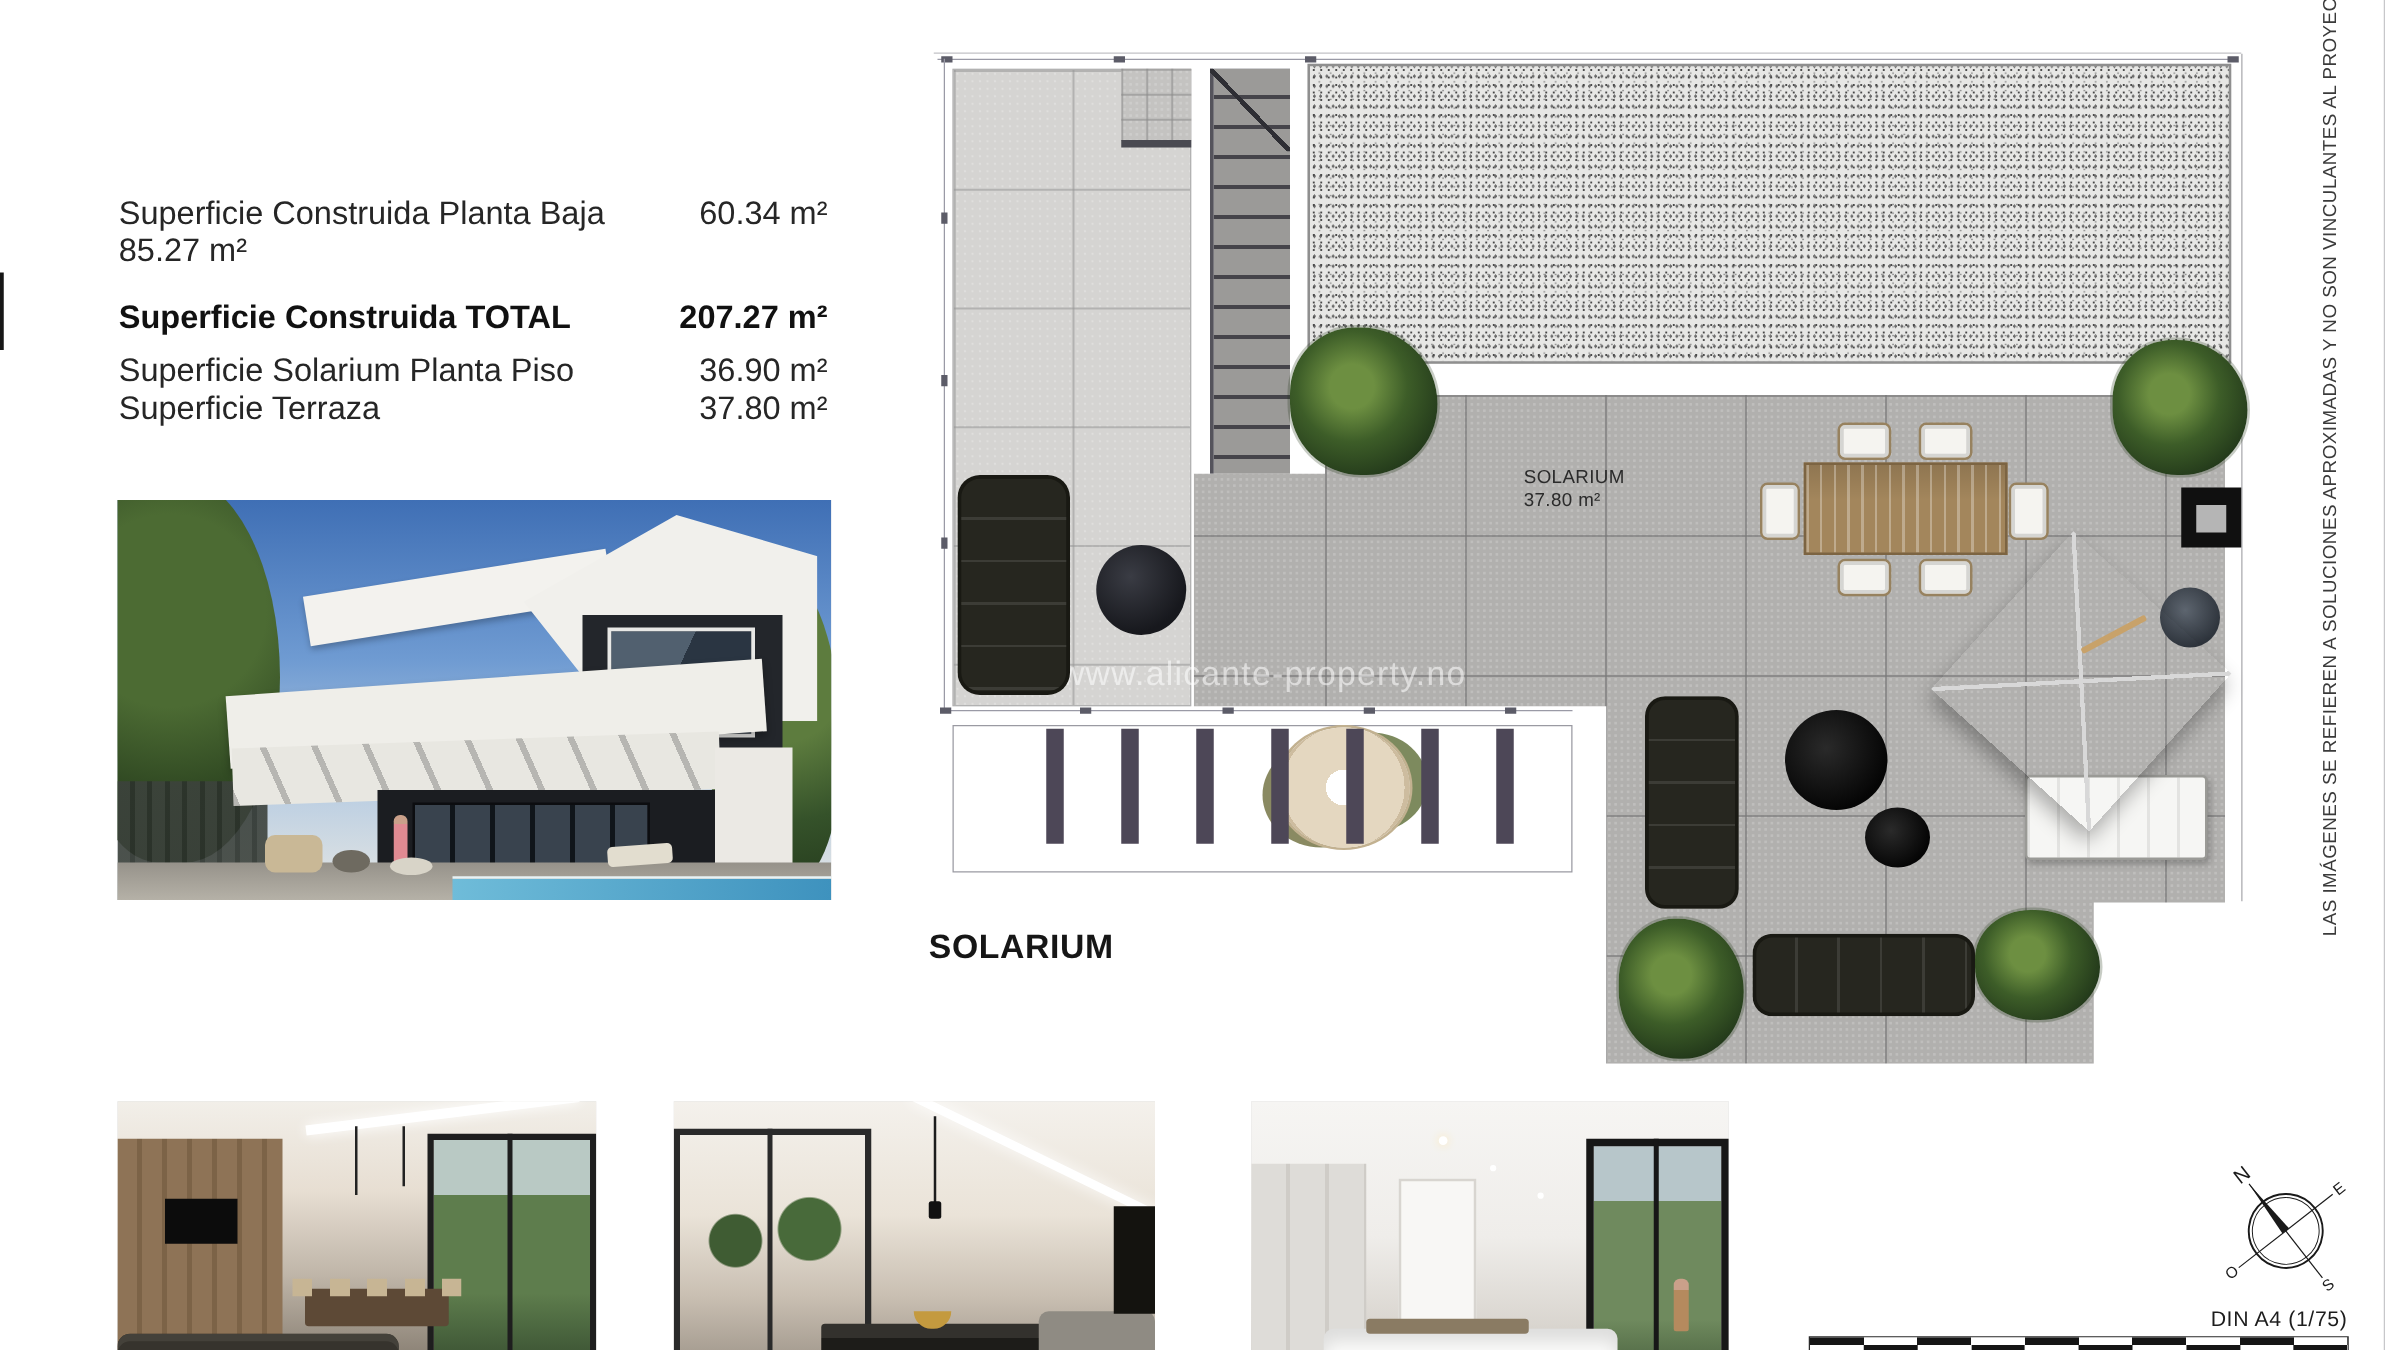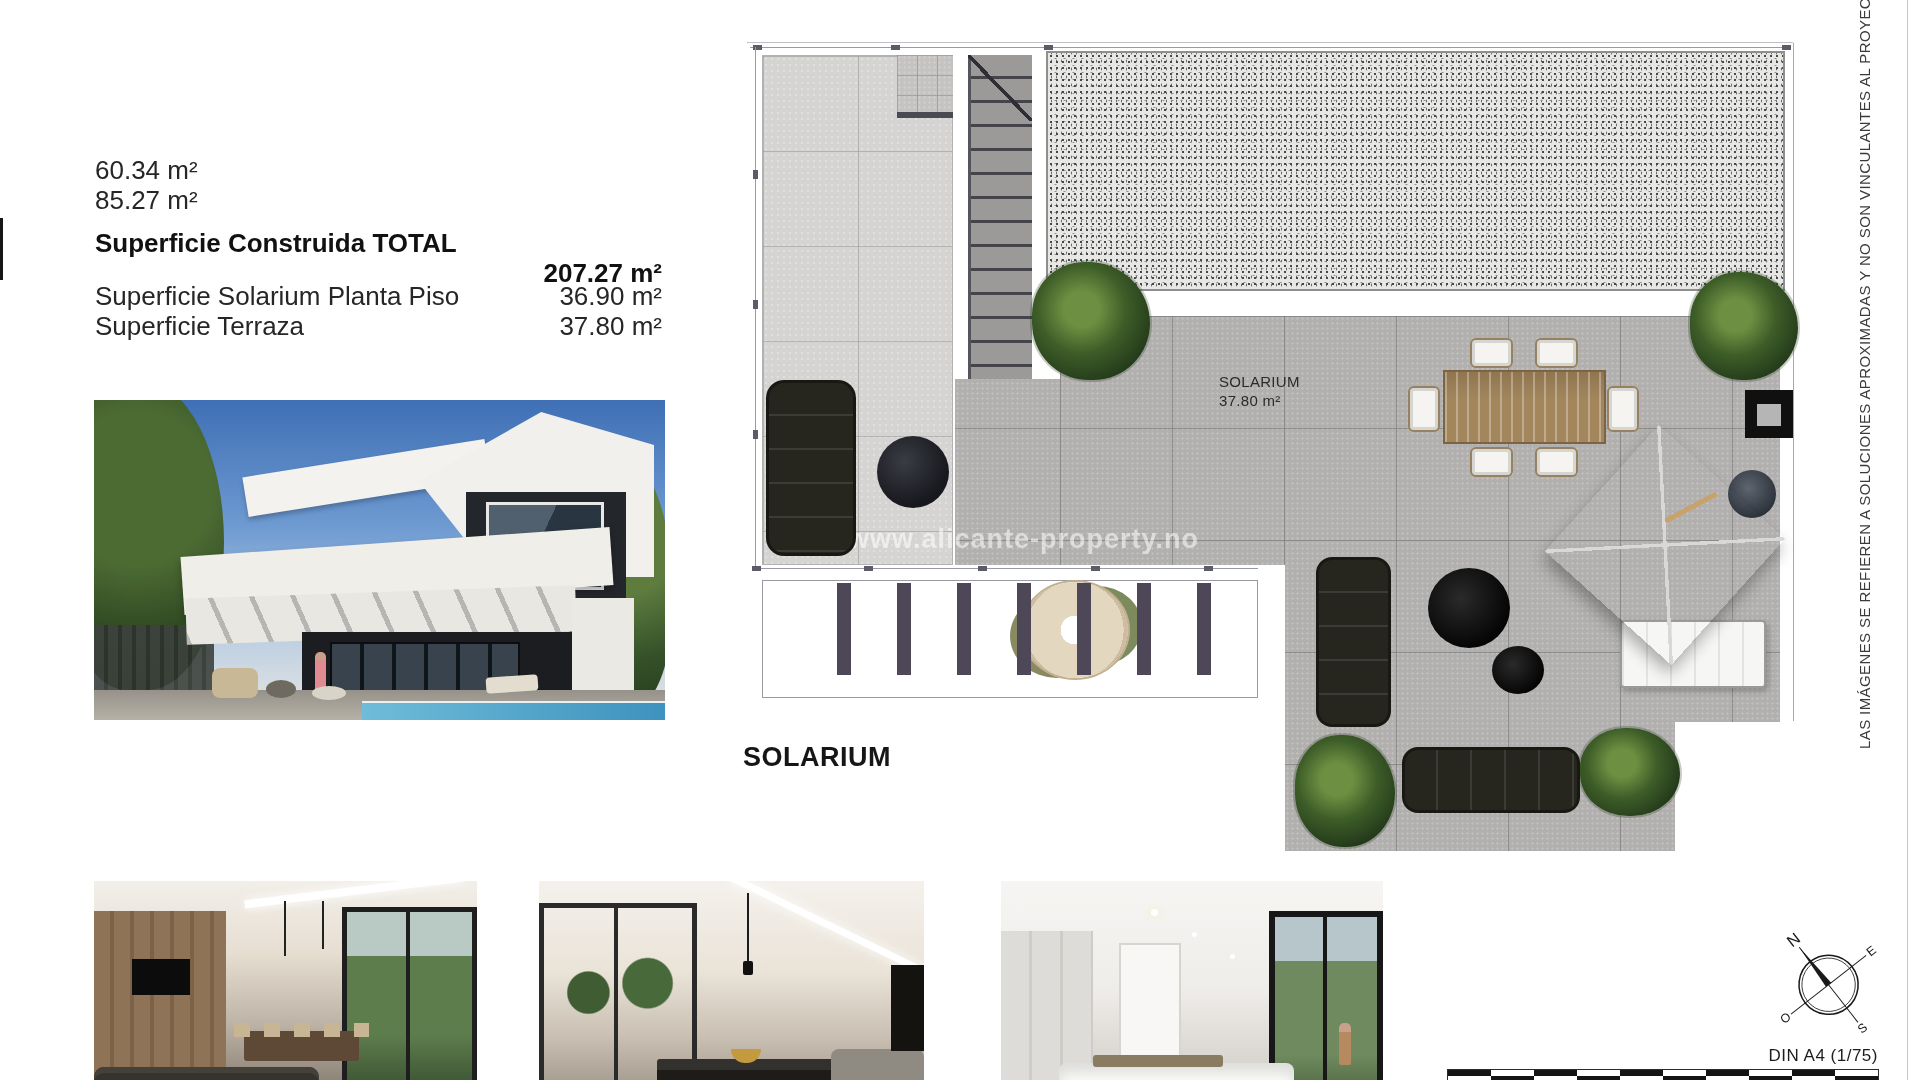--- a/index.html
+++ b/index.html
@@ -50,21 +50,21 @@
     box-shadow:inset 0 0 0 3px rgba(120,120,120,.25);}
   .wood-table{background-color:#a3865c;border:2px solid #7c6442;box-sizing:border-box;
     background-image:repeating-linear-gradient(90deg,rgba(255,255,255,.30) 0 2px,transparent 2px 11px),
                      linear-gradient(rgba(0,0,0,.12),rgba(0,0,0,0) 40%);}
   .lounger{background:#f6f6f4;border:2px solid #9a9a96;box-sizing:border-box;border-radius:4px;
     background-image:repeating-linear-gradient(90deg,rgba(0,0,0,.08) 0 2px,transparent 2px 24px);
     box-shadow:2px 3px 6px rgba(0,0,0,.25);}
   .post{background:#4d4757;}
 
   .room-label{font-size:15px;line-height:19px;color:#2b2b2b;letter-spacing:.3px;}
-  .watermark{font-size:27px;font-weight:bold;color:rgba(255,255,255,.55);letter-spacing:1px;}
+  .watermark{font-size:27px;font-weight:normal;color:rgba(255,255,255,.55);letter-spacing:1px;}
   .plan-title{font-size:27px;font-weight:600;letter-spacing:.5px;color:#161616;}
 
   .side-note{writing-mode:vertical-rl;transform:rotate(180deg);font-size:15px;letter-spacing:.4px;
     color:#3a3a3a;white-space:nowrap;}
 
   .din-label{font-size:17px;color:#1d1d1d;letter-spacing:.5px;}
   .scalebar{border:1.5px solid #2a2a2a;box-sizing:border-box;background:#fff;}
   .scalebar .r1,.scalebar .r2{height:6px;background:repeating-linear-gradient(90deg,#151515 0 43px,#ffffff 43px 86px);}
   .scalebar .r2{background-position:43px 0;}
 
@@ -74,26 +74,27 @@
 </head>
 <body>
 
 <div id="stage">
 
   <div class="abs" style="left:0;top:218px;width:3px;height:62px;background:#161616;"></div>
 
   <div class="abs" style="left:1907px;top:0;width:1px;height:1080px;background:#c7c7ca;"></div>
 
   <div class="spec-row" style="top:155px;">
+    <span>Superficie Construida Planta Baja</span>
     <span class="val">60.34 m²</span>
   </div>
   <div class="spec-row" style="top:185px;">
     <span class="val">85.27 m²</span>
   </div>
-  <div class="spec-row bold" style="top:228px;flex-direction:column;">
+  <div class="spec-row bold" style="top:238px;">
     <span>Superficie Construida TOTAL</span>
     <span class="val">207.27 m²</span>
   </div>
   <div class="spec-row" style="top:281px;">
     <span>Superficie Solarium Planta Piso</span>
     <span class="val">36.90 m²</span>
   </div>
   <div class="spec-row" style="top:311px;">
     <span>Superficie Terraza</span>
     <span class="val">37.80 m²</span>

